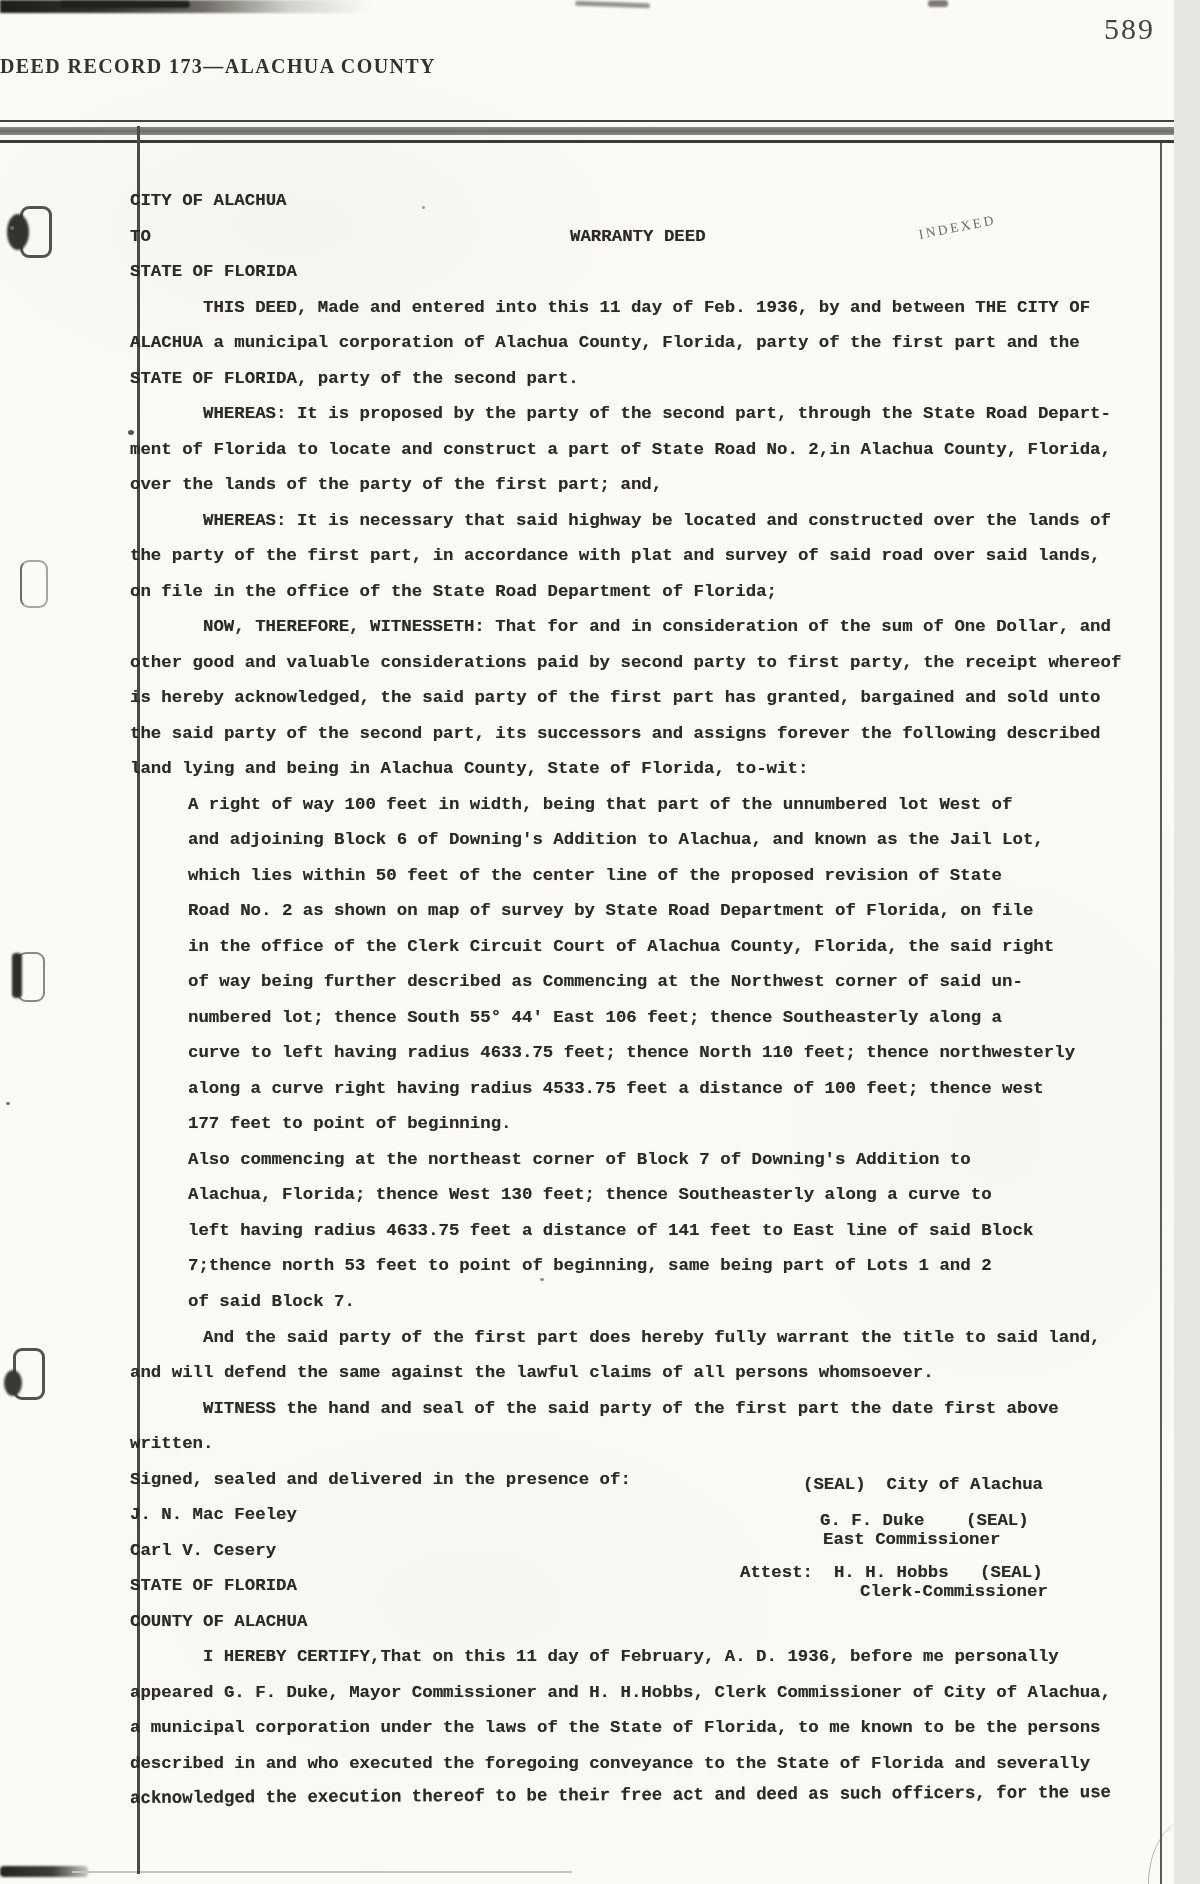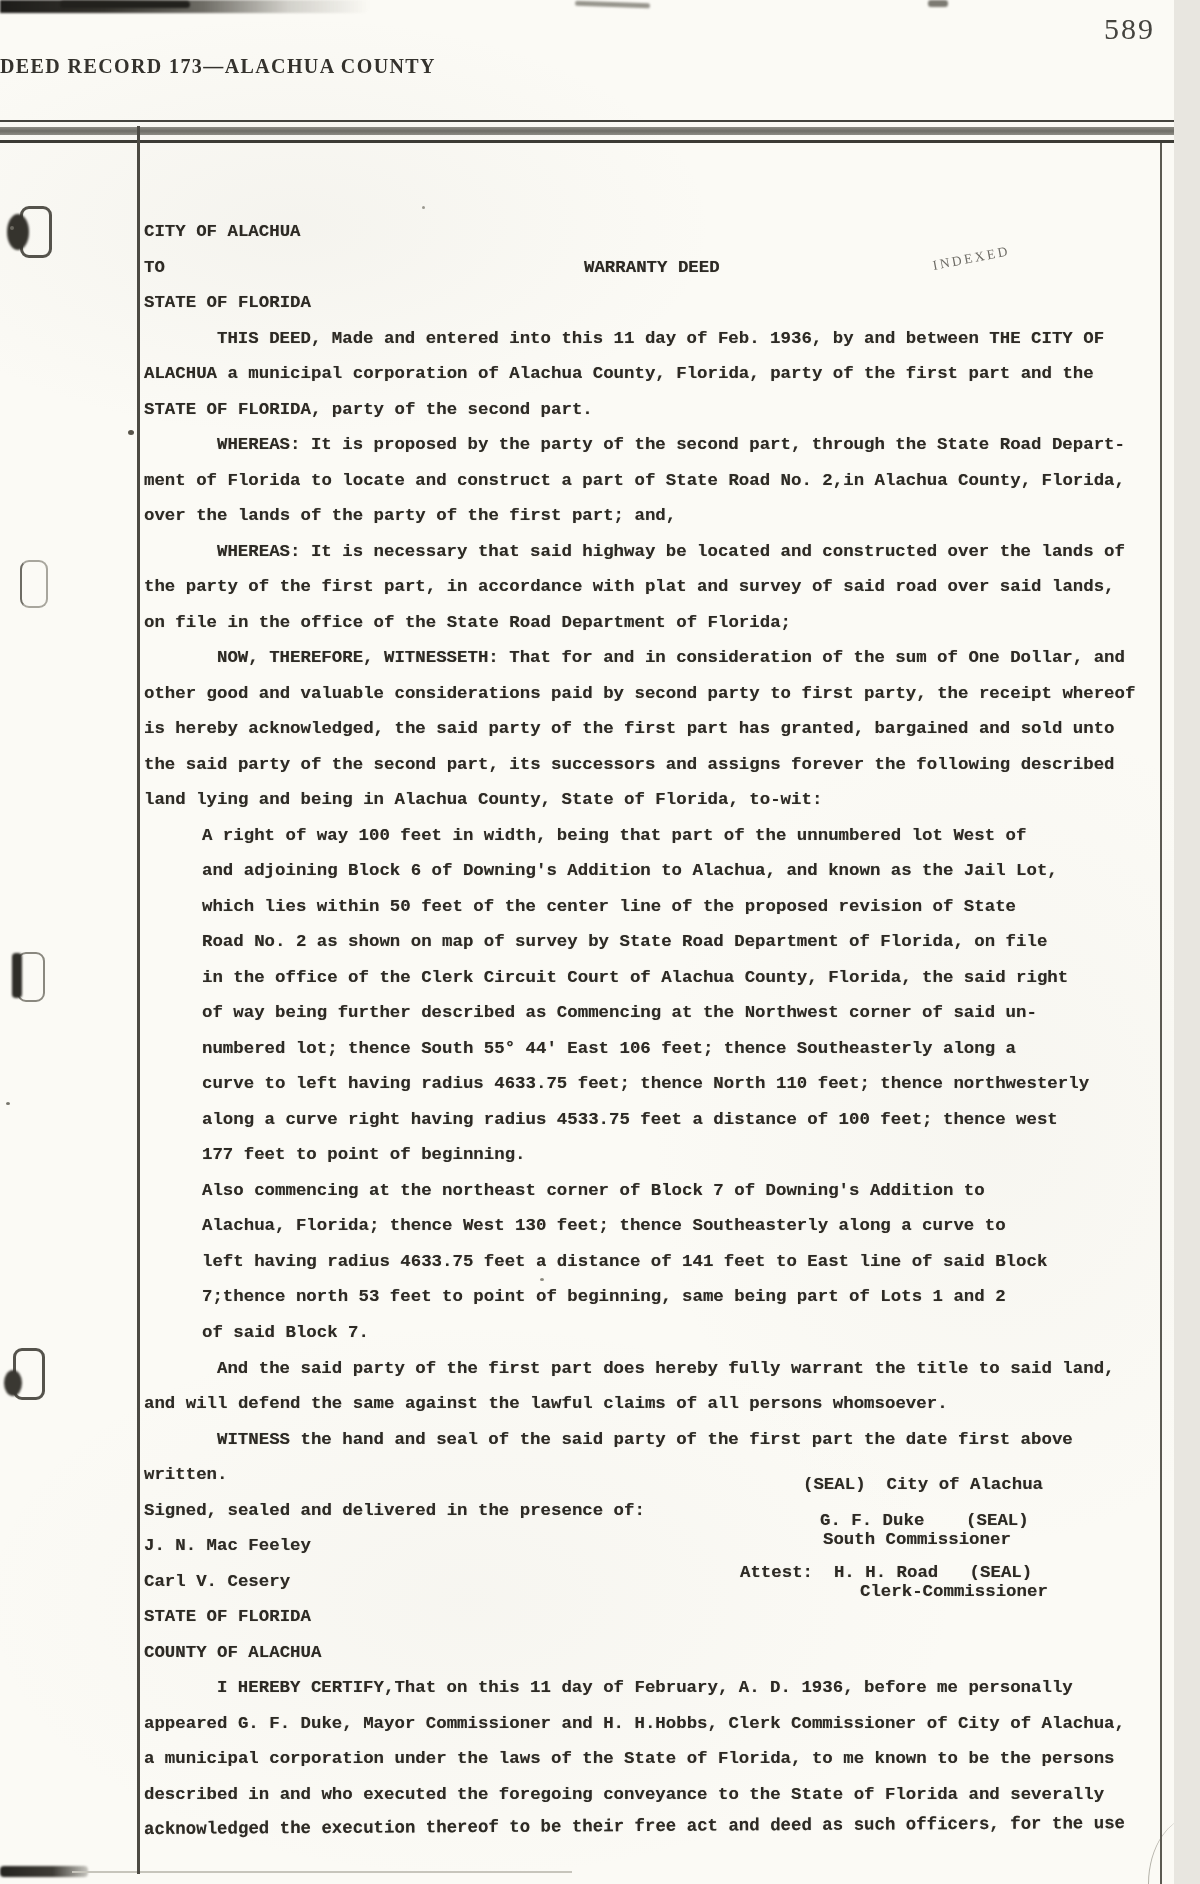--- a/index.html
+++ b/index.html
@@ -56,25 +56,24 @@
   .speck{position:absolute;border-radius:50%;}
   .sp1{left:128px;top:430px;width:6px;height:5px;background:#575349;filter:blur(.4px);}
   .sp2{left:422px;top:206px;width:3px;height:3px;background:#9a988f;}
   .sp3{left:540px;top:1278px;width:4px;height:3px;background:#8a887f;}
   .sp4{left:1180px;top:1108px;width:4px;height:3px;background:#9a988f;}
   .sp5{left:1188px;top:1113px;width:3px;height:2px;background:#a5a399;}
   .sp6{left:10px;top:226px;width:4px;height:4px;background:#6b6960;}
   .sp7{left:6px;top:1102px;width:4px;height:3px;background:#77756c;}
   
   .flow{
-    position:absolute;left:144px;top:183px;width:1014px;
+    position:absolute;left:130px;top:183px;width:1014px;
     font-size:17.4px;font-weight:600;
     text-shadow:0 0 .7px rgba(46,43,38,.5);
     white-space:pre;
-    margin-top:31px;
   }
   .ln{position:relative;height:35.53px;line-height:35.53px;}
   .ln.indent{padding-left:73px;}
   .ln.block{padding-left:58px;}
   .ln.tilt{transform:rotate(-.35deg);transform-origin:0 50%;}
   .part{position:absolute;top:0;}
   .part-to{left:0;}
   .part-title{left:440px;}
   .part-stamp{
     left:789px;top:6px;line-height:20px;height:20px;
@@ -129,17 +128,17 @@
   <div class="rule-h thick-mid"></div>
   <div class="rule-h thin-bot"></div>
   <div class="rule-v left"></div>
   <div class="rule-v right-inner"></div>
   <div class="rule-v right-outer"></div>
 
   <div class="flow"><div class="ln">CITY OF ALACHUA</div><div class="ln caption-row"><span class="part part-to">TO</span><span class="part part-title">WARRANTY DEED</span><span class="part part-stamp">INDEXED</span></div><div class="ln">STATE OF FLORIDA</div><div class="ln indent">THIS DEED, Made and entered into this 11 day of Feb. 1936, by and between THE CITY OF</div><div class="ln">ALACHUA a municipal corporation of Alachua County, Florida, party of the first part and the</div><div class="ln">STATE OF FLORIDA, party of the second part.</div><div class="ln indent">WHEREAS: It is proposed by the party of the second part, through the State Road Depart-</div><div class="ln">ment of Florida to locate and construct a part of State Road No. 2,in Alachua County, Florida,</div><div class="ln">over the lands of the party of the first part; and,</div><div class="ln indent">WHEREAS: It is necessary that said highway be located and constructed over the lands of</div><div class="ln">the party of the first part, in accordance with plat and survey of said road over said lands,</div><div class="ln">on file in the office of the State Road Department of Florida;</div><div class="ln indent">NOW, THEREFORE, WITNESSETH: That for and in consideration of the sum of One Dollar, and</div><div class="ln">other good and valuable considerations paid by second party to first party, the receipt whereof</div><div class="ln">is hereby acknowledged, the said party of the first part has granted, bargained and sold unto</div><div class="ln">the said party of the second part, its successors and assigns forever the following described</div><div class="ln">land lying and being in Alachua County, State of Florida, to-wit:</div><div class="ln block">A right of way 100 feet in width, being that part of the unnumbered lot West of</div><div class="ln block">and adjoining Block 6 of Downing's Addition to Alachua, and known as the Jail Lot,</div><div class="ln block">which lies within 50 feet of the center line of the proposed revision of State</div><div class="ln block">Road No. 2 as shown on map of survey by State Road Department of Florida, on file</div><div class="ln block">in the office of the Clerk Circuit Court of Alachua County, Florida, the said right</div><div class="ln block">of way being further described as Commencing at the Northwest corner of said un-</div><div class="ln block">numbered lot; thence South 55° 44' East 106 feet; thence Southeasterly along a</div><div class="ln block">curve to left having radius 4633.75 feet; thence North 110 feet; thence northwesterly</div><div class="ln block">along a curve right having radius 4533.75 feet a distance of 100 feet; thence west</div><div class="ln block">177 feet to point of beginning.</div><div class="ln block">Also commencing at the northeast corner of Block 7 of Downing's Addition to</div><div class="ln block">Alachua, Florida; thence West 130 feet; thence Southeasterly along a curve to</div><div class="ln block">left having radius 4633.75 feet a distance of 141 feet to East line of said Block</div><div class="ln block">7;thence north 53 feet to point of beginning, same being part of Lots 1 and 2</div><div class="ln block">of said Block 7.</div><div class="ln indent">And the said party of the first part does hereby fully warrant the title to said land,</div><div class="ln">and will defend the same against the lawful claims of all persons whomsoever.</div><div class="ln indent">WITNESS the hand and seal of the said party of the first part the date first above</div><div class="ln">written.</div><div class="ln">Signed, sealed and delivered in the presence of:</div><div class="ln">J. N. Mac Feeley</div><div class="ln">Carl V. Cesery</div><div class="ln">STATE OF FLORIDA</div><div class="ln">COUNTY OF ALACHUA</div><div class="ln indent">I HEREBY CERTIFY,That on this 11 day of February, A. D. 1936, before me personally</div><div class="ln">appeared G. F. Duke, Mayor Commissioner and H. H.Hobbs, Clerk Commissioner of City of Alachua,</div><div class="ln">a municipal corporation under the laws of the State of Florida, to me known to be the persons</div><div class="ln">described in and who executed the foregoing conveyance to the State of Florida and severally</div><div class="ln tilt">acknowledged the execution thereof to be their free act and deed as such officers, for the use</div></div>
 
   <div class="sig sig-seal-city">(SEAL)  City of Alachua</div>
   <div class="sig sig-duke">G. F. Duke    (SEAL)</div>
-  <div class="sig sig-mayor">South Commissioner</div>
-  <div class="sig sig-attest">Attest:  H. H. Road   (SEAL)</div>
+  <div class="sig sig-mayor">East Commissioner</div>
+  <div class="sig sig-attest">Attest:  H. H. Hobbs   (SEAL)</div>
   <div class="sig sig-clerk">Clerk-Commissioner</div>
 
 </div>
 
 </body></html>

